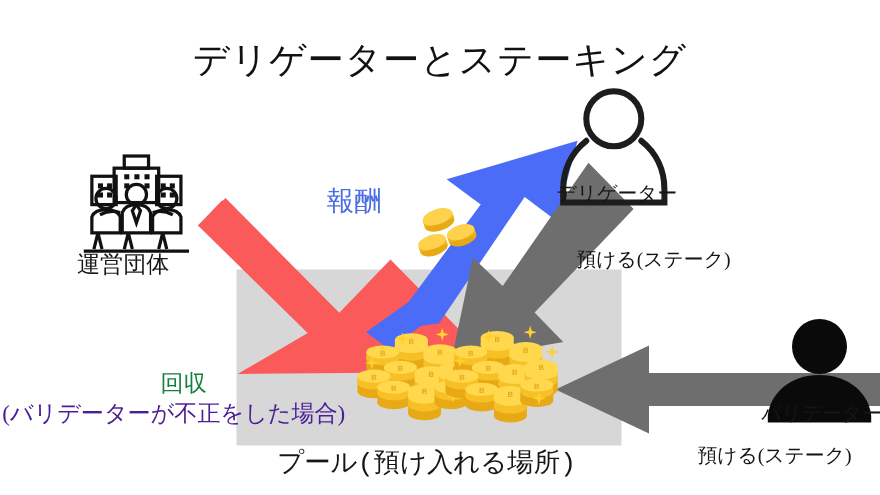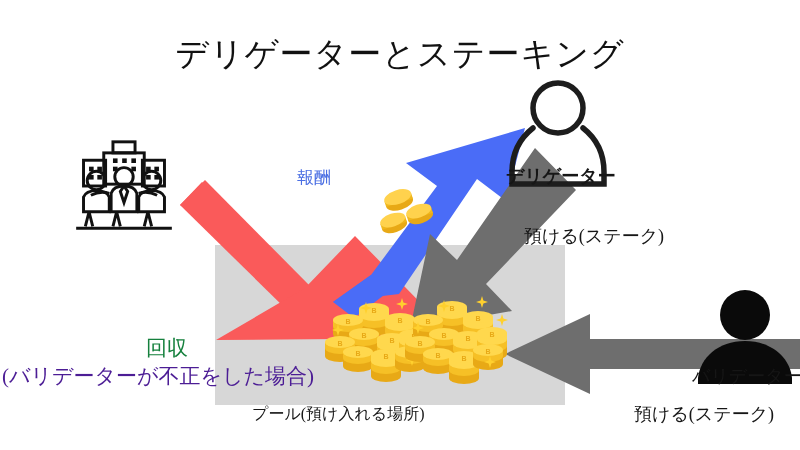--- a/index.html
+++ b/index.html
@@ -46,30 +46,30 @@
   }
 
   
   .label {
     position: absolute;
     font-family: "Liberation Serif", "DejaVu Serif", serif;
     color: #161616;
     white-space: nowrap;
   }
   .label-org       { left: 70px;  top: 226px; font-size: 21px; }
-  .label-delegator { left: 506px; top: 164px; font-size: 18px; font-weight: bold; }
+  .label-delegator { left: 506px; top: 164px; font-size: 18px; }
   .label-stake-top { left: 524px; top: 224px; font-size: 18px; }
   .label-validator { left: 692px; top: 364px; font-size: 18px; }
   .label-stake-bot { left: 634px; top: 402px; font-size: 18px; }
-  .label-pool      { left: 252px; top: 404px; font-size: 16px; }
+  .label-pool      { left: 252px; top: 404px; font-size: 24px; font-family: Liberation Mono, monospace; }
 
   .label-reward {
     left: 297px;
     top: 166px;
-    font-size: 17px;
+    font-size: 25px;
     color: #4b6fe3;
     text-align: right;
   }
   .label-recover {
     left: 146px;
     top: 334px;
     font-size: 21px;
     color: #15803d;
   }
   .label-recover-sub {
@@ -296,20 +296,21 @@
       <g transform="translate(393,221) rotate(-18)">
         <ellipse cx="0" cy="5" rx="13" ry="6.5" fill="#e8a916"></ellipse>
         <rect x="-13" y="-1" width="26" height="6" fill="#f0b71c"></rect>
         <ellipse cx="0" cy="-1" rx="13" ry="6.5" fill="#ffd24d"></ellipse>
       </g>
     </g>
   </svg>
 
   <div class="txt-layer" style="position:absolute;left:0;top:0;width:800px;height:450px;">
 
+    <div class="label label-org">運営団体</div>
 
     <div class="label label-delegator">デリゲーター</div>
 
     <div class="label label-stake-top">預ける(ステーク)</div>
 
     <div class="label label-validator">バリデーター</div>
 
     <div class="label label-stake-bot">預ける(ステーク)</div>
 
     <div class="label label-pool">プール(預け入れる場所)</div>

